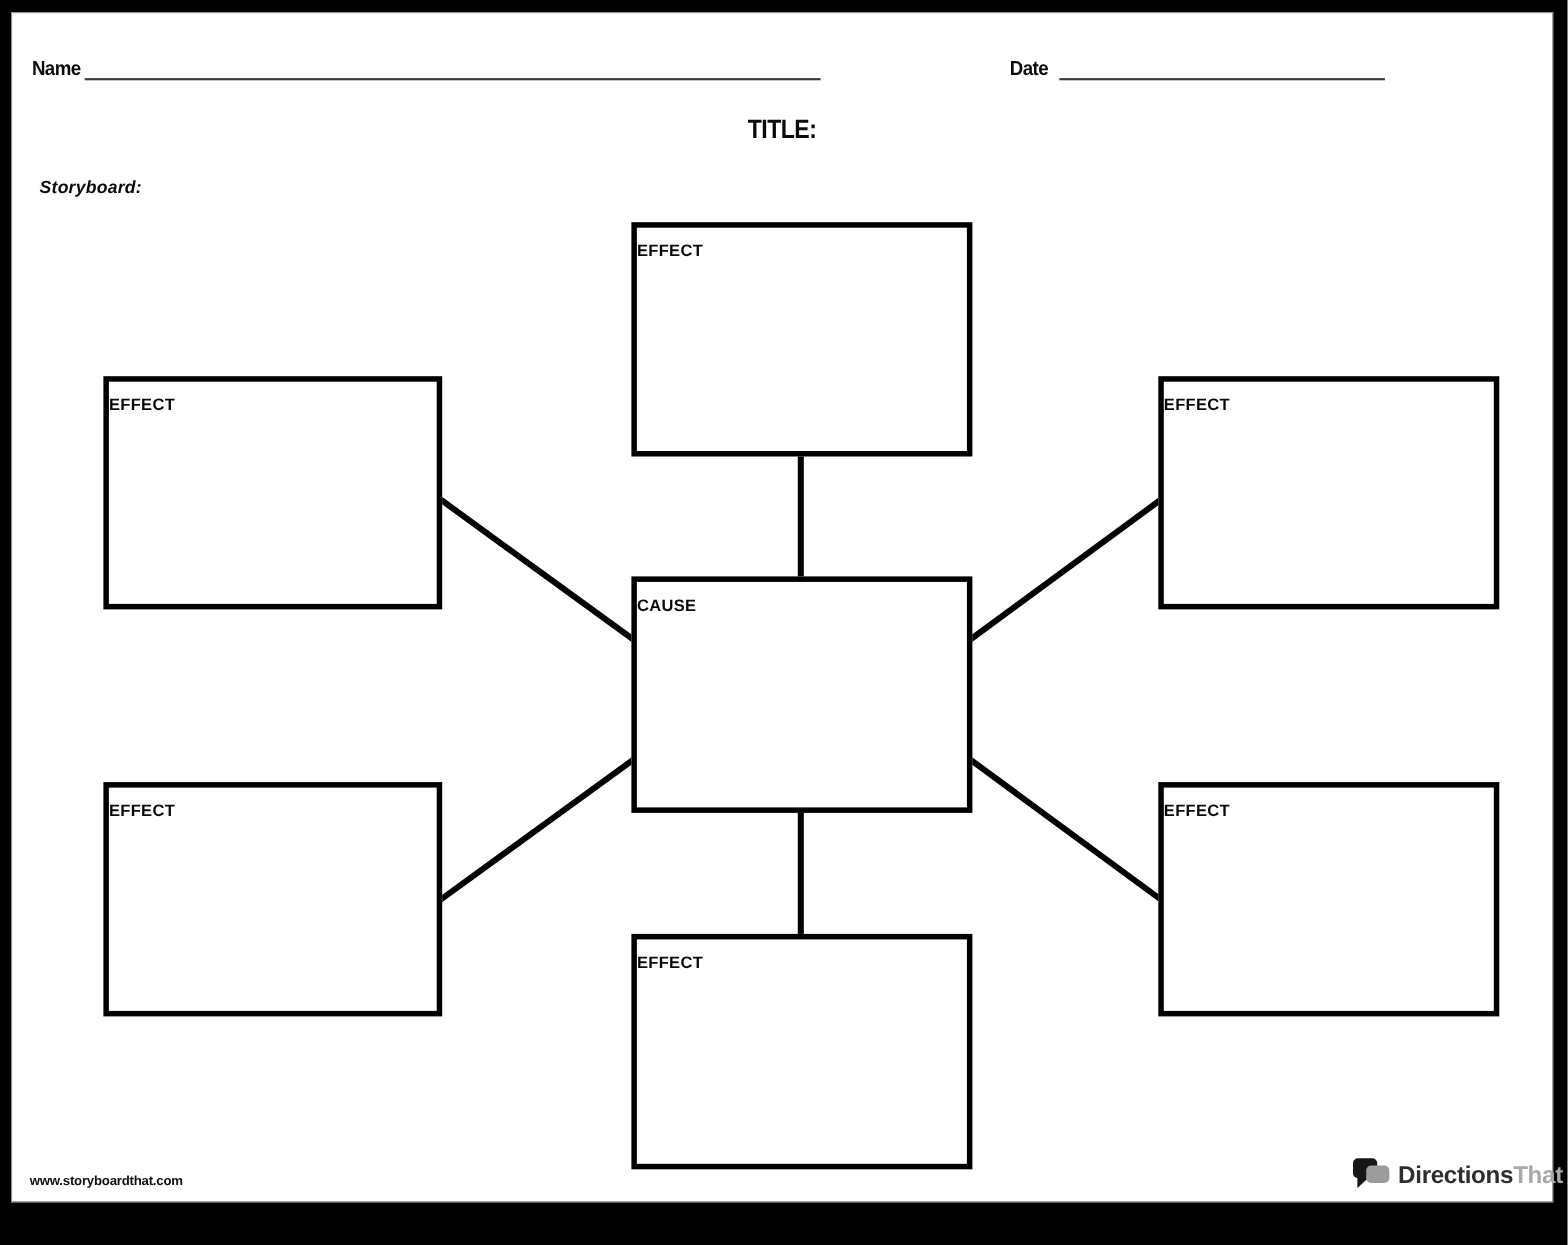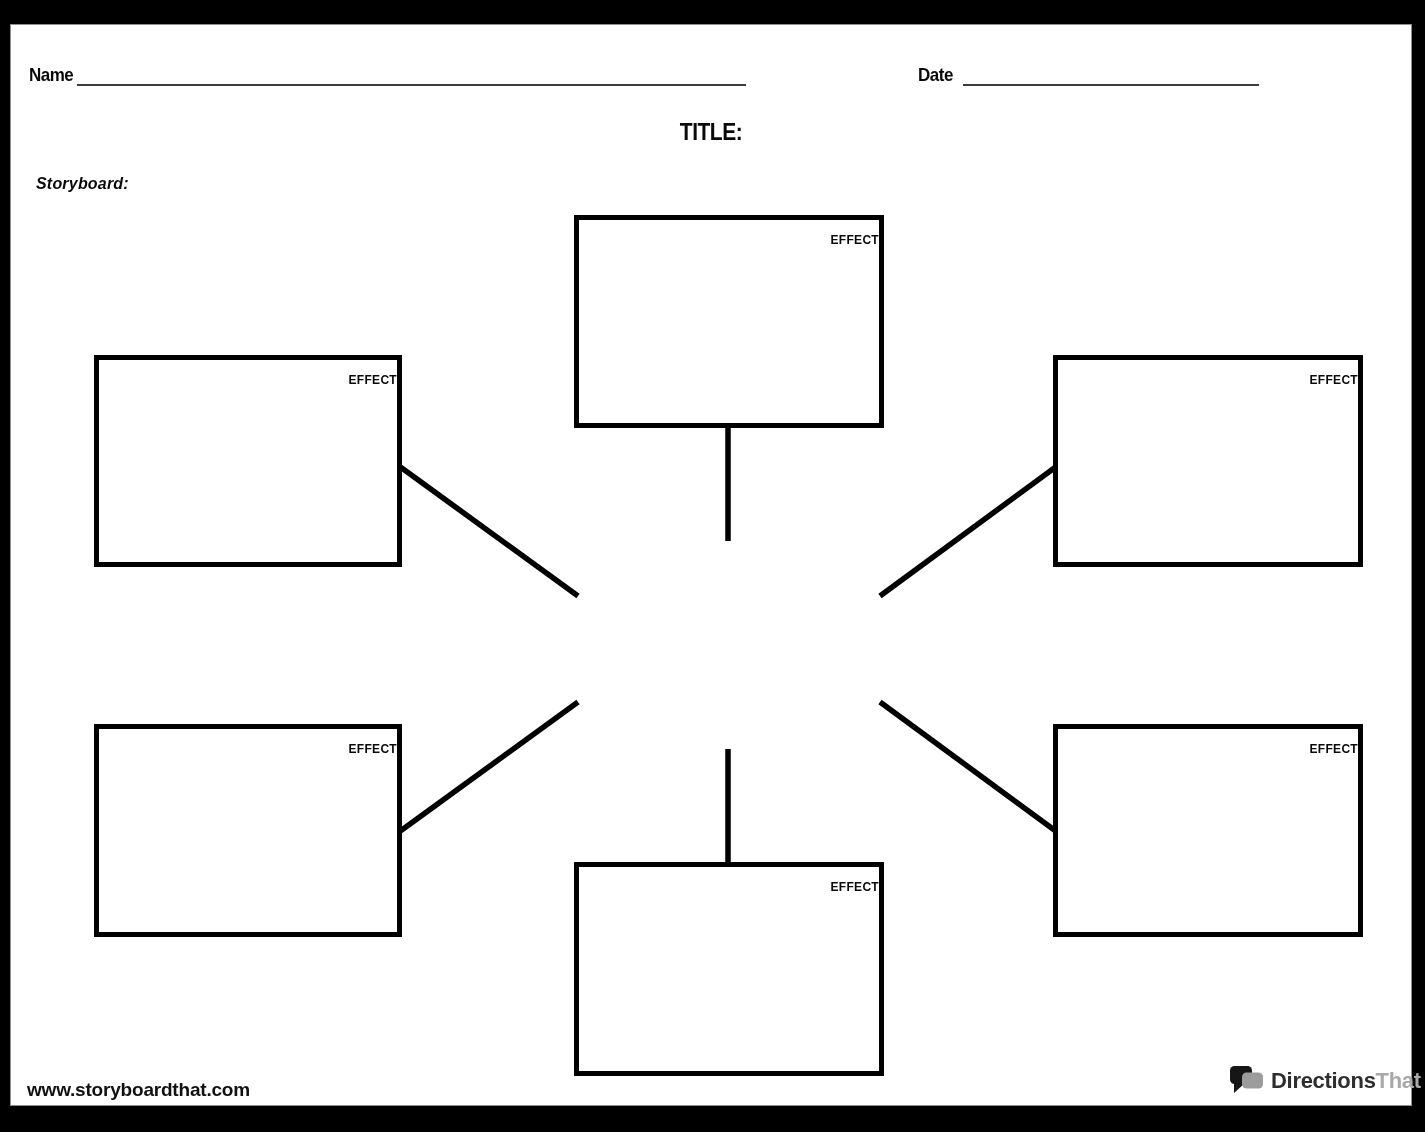--- a/index.html
+++ b/index.html
@@ -8,21 +8,20 @@
     background:#000;
     position:relative;
     font-family:"Liberation Sans", sans-serif;
     overflow:hidden;
   }
   .page {
     position:absolute; left:10px; top:11px;
     width:1402px; height:1082px;
     background:#fff;
     border:1px solid #8f8f8f;
-    margin-top:13px;
   }
   
   .field-label {
     position:absolute;
     font-weight:bold; font-size:17px; color:#0a0a0a;
     letter-spacing:-0.5px;
     transform:scaleY(1.08);
   }
   .name-label { left:18px; top:41px; }
   .date-label { left:907px; top:41px; }
@@ -42,36 +41,36 @@
     position:absolute; left:25px; top:150px;
     font-style:italic; font-weight:600; font-size:16px; color:#0a0a0a;
     letter-spacing:0.2px;
   }
   
   svg.connectors { position:absolute; left:0; top:0; width:1402px; height:1082px; }
   .box {
     position:absolute;
     background:#fff;
     border:5px solid #000;
-    text-align:right;
+    text-align:left;
     padding-top:13px;
-    font-weight:bold; font-size:12px; color:#0a0a0a;
+    font-weight:bold; font-size:15px; color:#0a0a0a;
     letter-spacing:0.3px;
   }
   .box-effect-top          { left:563px;  top:190px; width:310px; height:213px; }
   .box-effect-top-left     { left:83px;   top:330px; width:308px; height:212px; }
   .box-effect-top-right    { left:1042px; top:330px; width:310px; height:212px; }
   .box-cause               { left:563px;  top:512px; width:310px; height:215px; }
   .box-effect-bottom-left  { left:83px;   top:699px; width:308px; height:213px; }
   .box-effect-bottom-right { left:1042px; top:699px; width:310px; height:213px; }
   .box-effect-bottom       { left:563px;  top:837px; width:310px; height:214px; }
   
   .site-url {
     position:absolute; left:16px; top:1054px;
-    font-weight:bold; font-size:19px; color:#111;
+    font-weight:bold; font-size:12px; color:#111;
     letter-spacing:-0.2px;
   }
   .logo {
     position:absolute; left:1218px; top:1040px;
     display:flex; align-items:center; gap:5px;
   }
   .logo-text { font-size:22px; font-weight:600; letter-spacing:-0.3px; white-space:nowrap; }
   .logo-text .primary   { color:#2e2e2e; }
   .logo-text .secondary { color:#a9a9a9; }
 </style>
@@ -106,20 +105,23 @@
   </div>
 
   <div class="box box-effect-top-left">
     <span>EFFECT</span>
   </div>
 
   <div class="box box-effect-top-right">
     <span>EFFECT</span>
   </div>
 
+  <div class="box box-cause">
+    <span>CAUSE</span>
+  </div>
 
   <div class="box box-effect-bottom-left">
     <span>EFFECT</span>
   </div>
 
   <div class="box box-effect-bottom-right">
     <span>EFFECT</span>
   </div>
 
   <div class="box box-effect-bottom">

